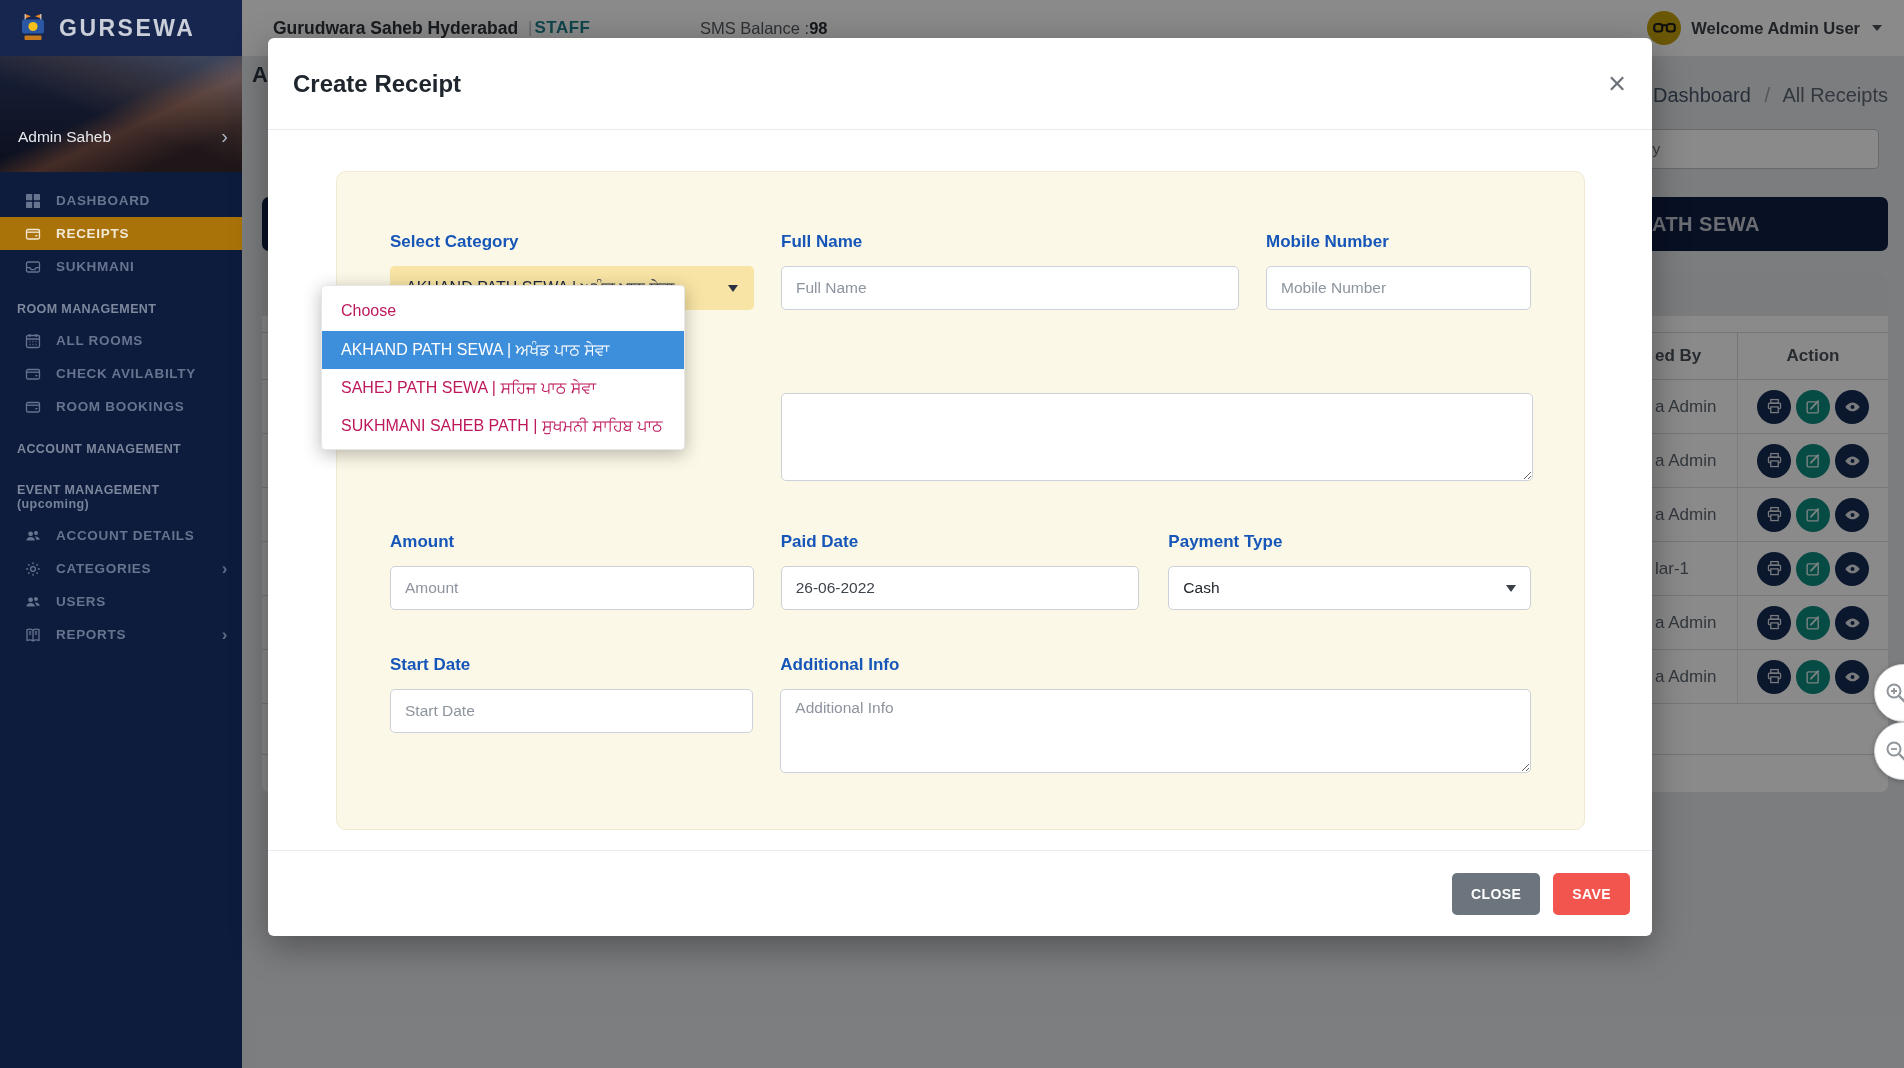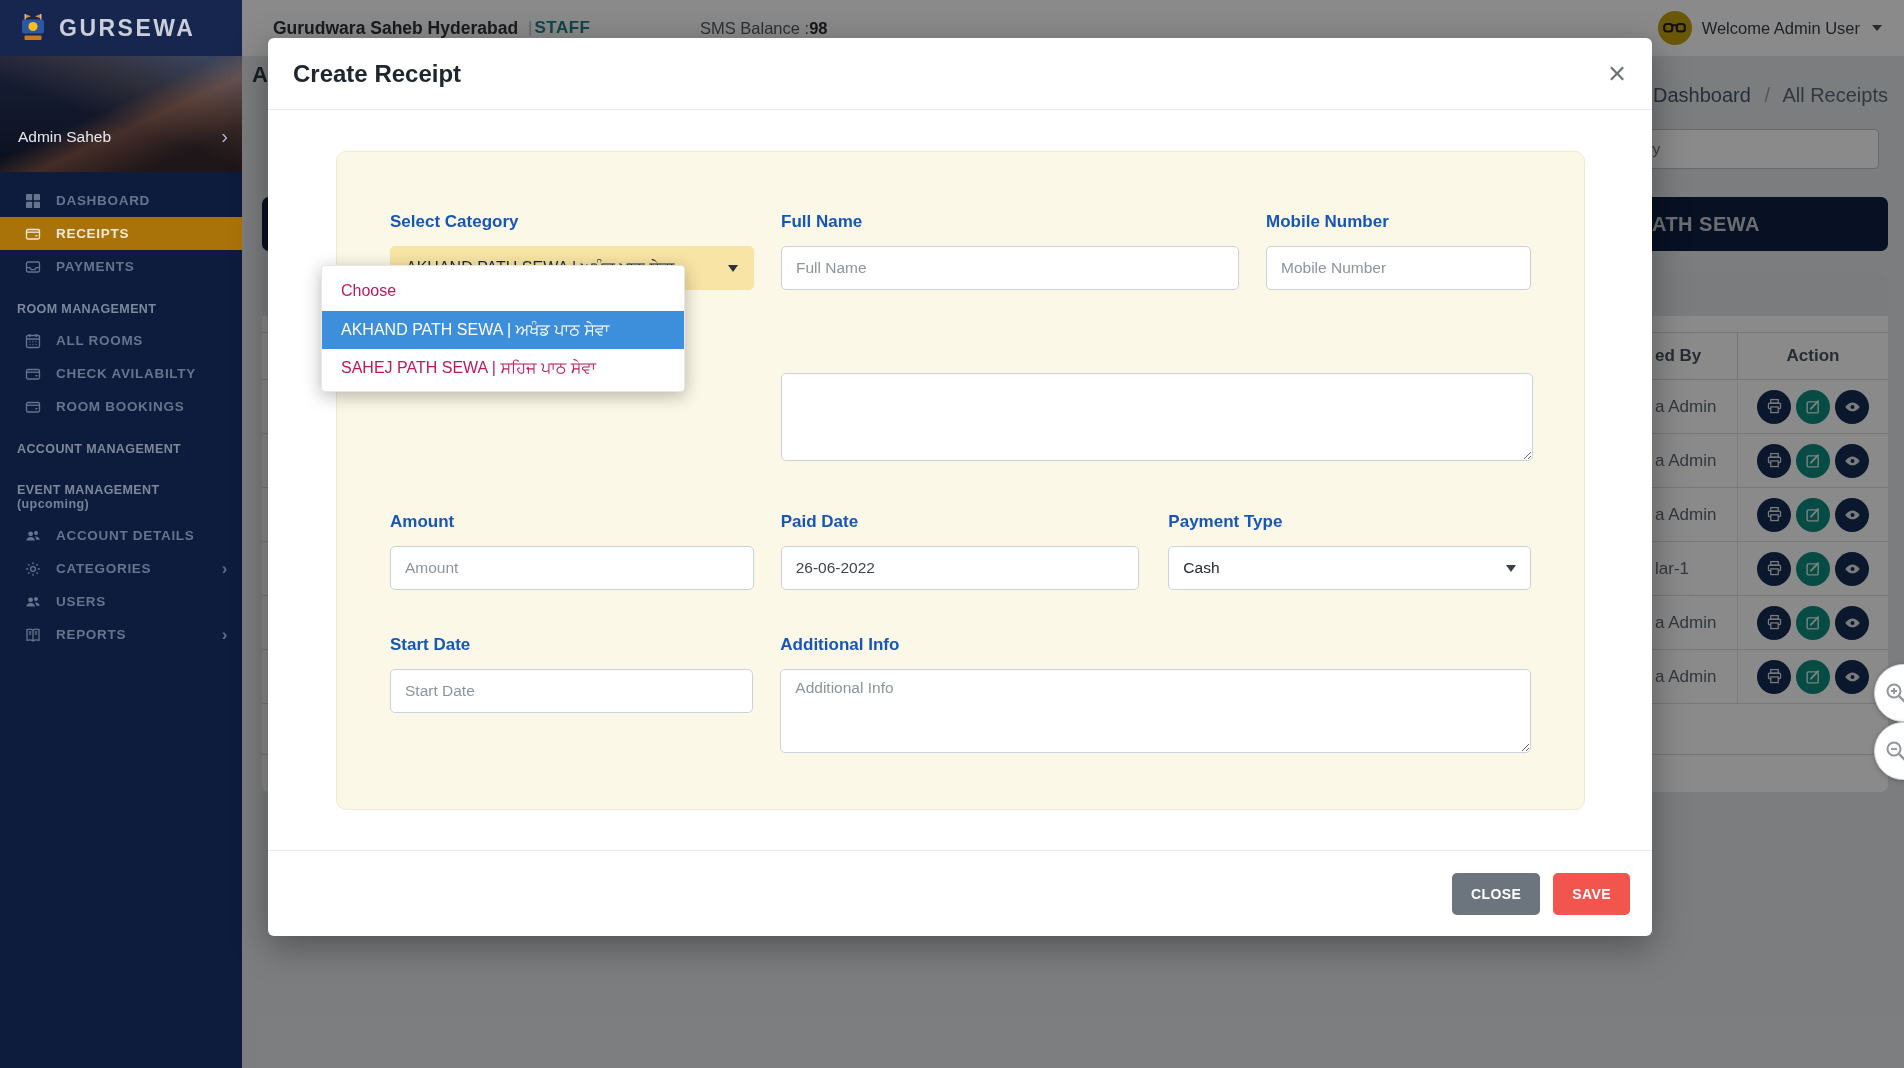--- a/index.html
+++ b/index.html
@@ -38,21 +38,21 @@
 
   
   .content{position:absolute;left:242px;top:0;right:0;bottom:0;}
   .topbar{position:absolute;left:0;top:0;right:0;height:56px;background:#ffffff;display:flex;align-items:center;padding:0 22px 0 31px;}
   .org-name{font-size:17.5px;font-weight:700;color:#2f343a;}
   .org-sep{color:#b9bec4;margin:0 2px 0 10px;font-size:17px;}
   .org-role{color:#1d808d;font-size:17px;font-weight:600;letter-spacing:.5px;}
   .sms{position:absolute;left:458px;top:0;height:56px;display:flex;align-items:center;}
   .sms-label{color:#565c63;font-size:16.5px;}
   .sms-value{color:#272c32;font-size:16.5px;font-weight:700;}
-  .top-right{margin-left:auto;display:flex;align-items:center;gap:10px;}
+  .top-right{margin-left:auto;display:flex;align-items:center;gap:10px;font-weight:bold;}
   .avatar{width:34px;height:34px;border-radius:50%;background:#c6a30e;display:flex;align-items:center;justify-content:center;}
   .welcome{color:#3a4047;font-size:16.5px;}
   .welcome-caret{width:0;height:0;border-left:5px solid transparent;border-right:5px solid transparent;border-top:6px solid #4a5056;margin-left:2px;}
 
   .breadcrumb{position:absolute;top:84px;right:16px;font-size:20px;z-index:1;}
   .bc-link{color:#49576a;}
   .bc-sep{color:#98a0aa;margin:0 8px;}
   .bc-current{color:#5d6874;}
 
   .page-heading{position:absolute;left:10px;top:62px;margin:0;font-size:22px;font-weight:700;color:#2e3947;z-index:1;}
@@ -85,21 +85,21 @@
   
   .zoombtn{position:absolute;right:-28px;width:58px;height:58px;border-radius:50%;background:#fff;
     border:1px solid #d2d5d8;box-shadow:0 1px 5px rgba(0,0,0,.25);z-index:20;
     display:flex;align-items:center;padding-left:9px;cursor:pointer;}
   .zoombtn svg{width:24px;height:24px;}
   .zoom-in{top:664px;} .zoom-out{top:722px;}
 
   
   .modal{position:absolute;left:268px;top:38px;width:1384px;height:898px;background:#fff;border-radius:6px;
     box-shadow:0 10px 36px rgba(0,0,0,.35);z-index:30;display:flex;flex-direction:column;}
-  .m-head{height:72px;flex:none;border-bottom:1px solid #e8eaec;display:flex;align-items:center;padding:0 26px 0 25px;}
+  .m-head{height:92px;flex:none;border-bottom:1px solid #e8eaec;display:flex;align-items:center;padding:0 26px 0 25px;}
   .m-title{font-size:24px;font-weight:700;color:#20262e;}
   .m-close{margin-left:auto;font-size:31px;color:#6d7278;line-height:1;cursor:pointer;font-weight:400;}
   .m-body{flex:1;padding:41px 67px 0 68px;position:relative;}
   .m-panel{background:#fcf8e7;border:1px solid #f1ead2;border-radius:10px;height:659px;padding:58px 53px 0;position:relative;}
 
   .f-label{display:block;font-size:17px;font-weight:600;color:#1556b8;line-height:23px;margin-bottom:13px;}
   .f-row{display:flex;}
   .c-cat{width:364px;margin-right:27px;}
   .c-name{width:458px;margin-right:27px;}
   .c-mob{width:265px;}
@@ -186,21 +186,21 @@
         </span>
         <span class="s-label">RECEIPTS</span>
       </div>
       <div class="side-item">
         <span class="s-icon">
           <svg viewBox="0 0 16 16" fill="none" stroke="currentColor" stroke-width="1.3">
             <rect x="1.5" y="3" width="13" height="10" rx="1.5"></rect>
             <path d="M1.5 8.6h3.4l1.3 2h3.6l1.3-2h3.4"></path>
           </svg>
         </span>
-        <span class="s-label">PAYMENTS</span>
+        <span class="s-label">SUKHMANI</span>
       </div>
       <div class="side-header"><span>ROOM MANAGEMENT</span></div>
       <div class="side-item">
         <span class="s-icon">
           <svg viewBox="0 0 16 16" fill="none" stroke="currentColor" stroke-width="1.3">
             <rect x="1.5" y="2.5" width="13" height="12" rx="1.5"></rect>
             <path d="M4.8 1v3M11.2 1v3M1.5 6h13"></path>
             <path d="M4.5 8.5h1M7.5 8.5h1M10.5 8.5h1M4.5 11.5h1M7.5 11.5h1M10.5 11.5h1"></path>
           </svg>
         </span>
@@ -544,20 +544,21 @@
           <textarea class="tarea addinfo-ta" placeholder="Additional Info" style=""></textarea>
         </div>
       </div>
 
     </div>
 
     <div class="dd-menu">
         <div class="dd-item first">Choose</div>
         <div class="dd-item selected">AKHAND PATH SEWA | ਅਖੰਡ ਪਾਠ ਸੇਵਾ</div>
         <div class="dd-item">SAHEJ PATH SEWA | ਸਹਿਜ ਪਾਠ ਸੇਵਾ</div>
+        <div class="dd-item">SUKHMANI SAHEB PATH | ਸੁਖਮਨੀ ਸਾਹਿਬ ਪਾਠ</div>
       </div>
   </div>
 
   <div class="m-foot">
     <button class="btn btn-close">CLOSE</button>
     <button class="btn btn-save">SAVE</button>
   </div>
 </div>
 
 </body></html>

